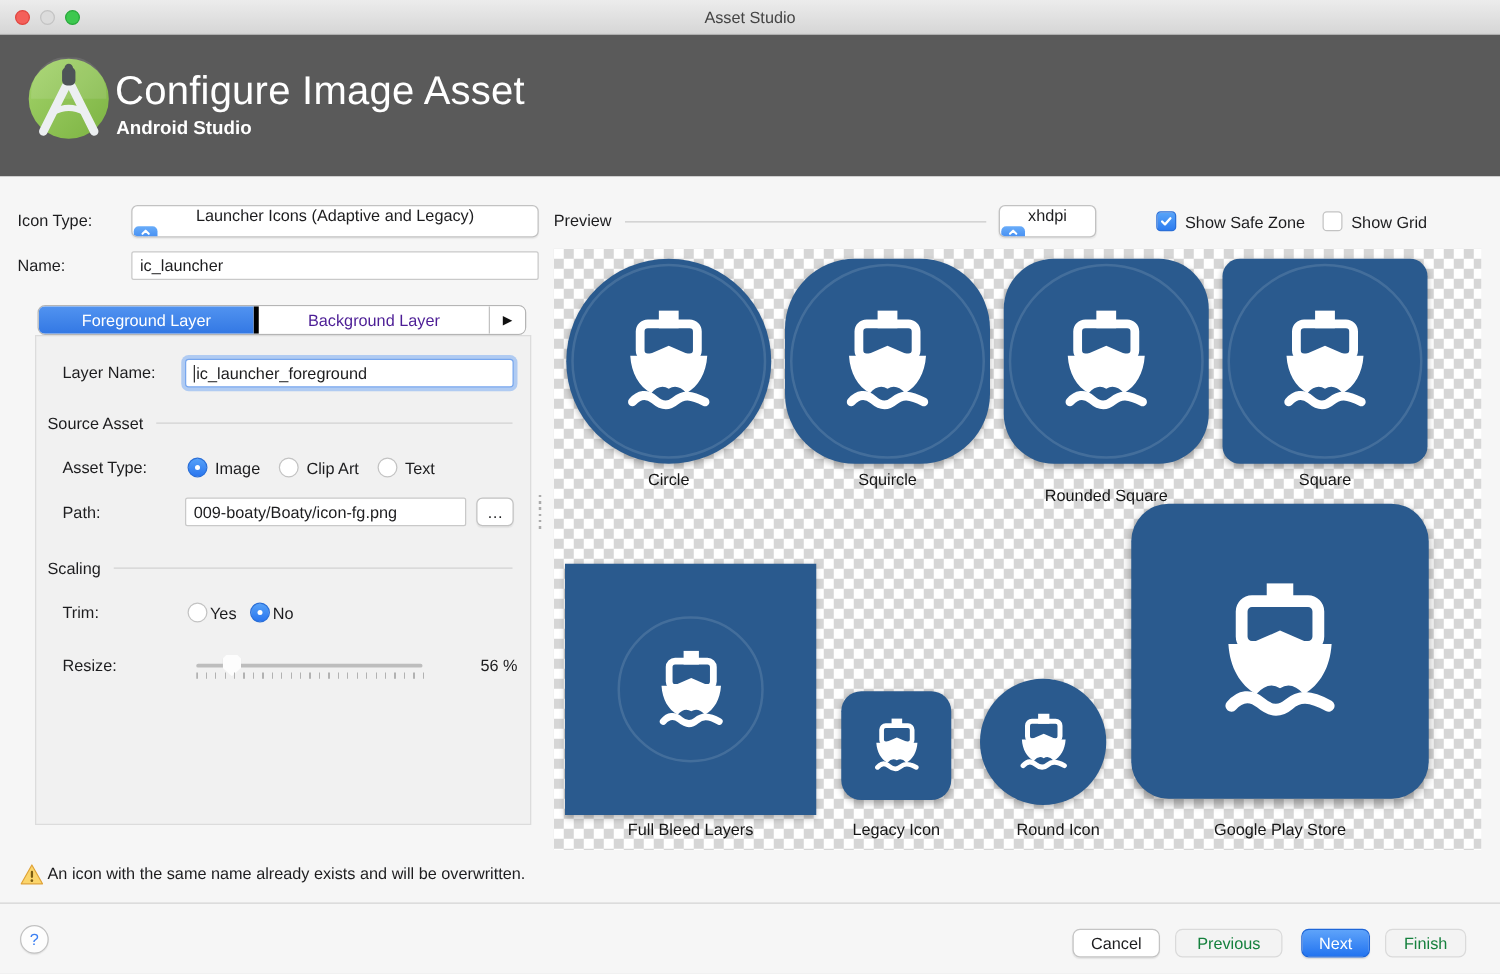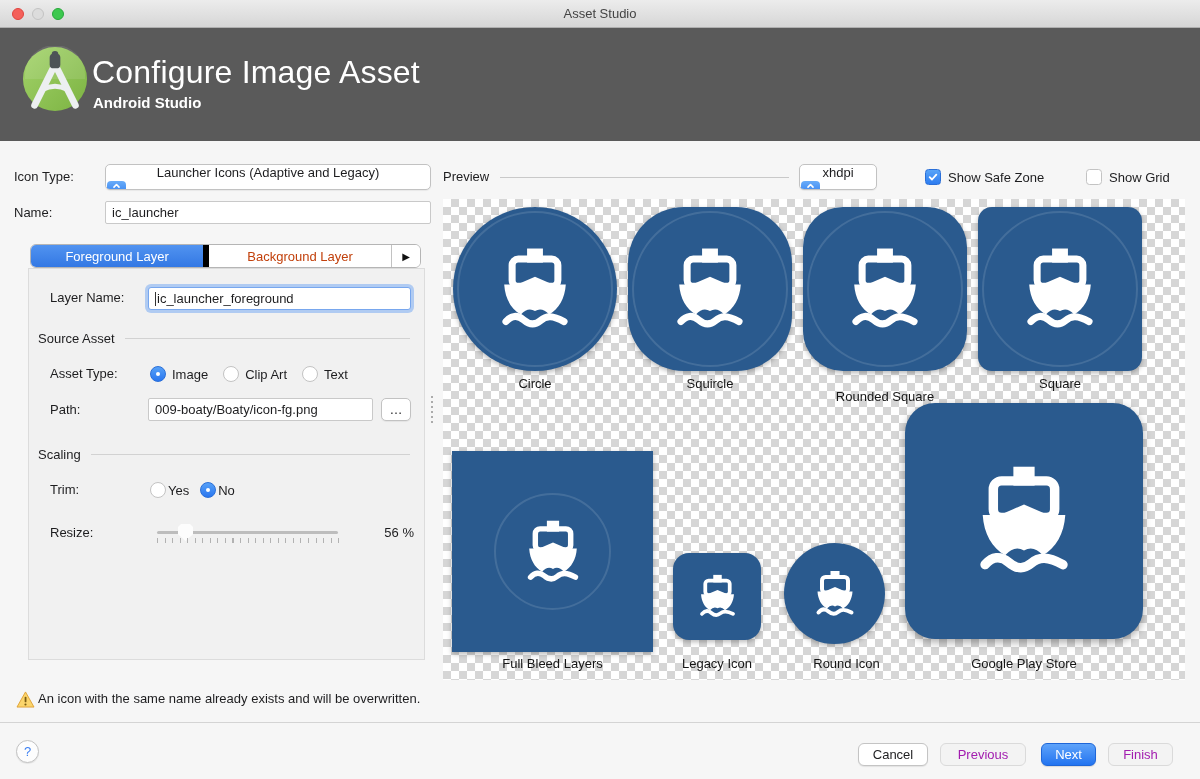--- a/index.html
+++ b/index.html
@@ -37,21 +37,21 @@
   .combo-text{flex:1;padding:0 8px;white-space:nowrap;}
   .stepper{width:19px;align-self:stretch;background:linear-gradient(#69acf9,#2e7cef);
            border-radius:4px;display:flex;align-items:center;justify-content:center;margin:1px;}
   .stepper svg{width:9px;height:15px;stroke:#fff;fill:none;stroke-width:1.8;stroke-linecap:round;stroke-linejoin:round;}
 
   
   .tabs{left:30px;top:244px;width:391px;height:24px;display:flex;border:1px solid #b5b5b5;
         border-radius:6px;overflow:hidden;background:#fff;box-sizing:border-box;}
   .seg{display:flex;align-items:center;justify-content:center;box-sizing:border-box;height:100%;}
   .seg.sel{background:linear-gradient(#5193f0,#3378e4);color:#fff;}
-  .seg.plain{background:#fff;color:#c2410c;border-left:6px solid #000000;}
+  .seg.plain{background:#fff;color:#4c1d95;border-left:4px solid #000000;}
   .seg.arrow{width:29px;border-left:1px solid #c2c2c2;background:#fff;font-size:10px;color:#111;}
 
   .panel{left:28px;top:268px;width:397px;height:392px;background:#f1f1f1;
          border:1px solid #dcdcdc;box-sizing:border-box;}
   .section{display:flex;align-items:center;gap:10px;color:#1d1d1f;}
   .section .rule{flex:1;height:1px;background:#d2d2d2;}
 
   .radio{width:16px;height:16px;border-radius:50%;background:#fff;border:1px solid #c3c3c3;
          box-sizing:border-box;display:inline-block;position:relative;flex:none;}
   .radio.sel{background:linear-gradient(#56a1f8,#2a76ef);border:1px solid #2a6fd8;}
@@ -97,21 +97,21 @@
   .warn-text{left:38px;top:689px;height:20px;line-height:20px;}
   .divider{left:0;top:722px;width:1200px;height:1px;background:#d4d4d4;}
   .help-btn{left:16px;top:740px;width:23px;height:23px;border-radius:50%;background:#fdfdfd;
             border:1px solid #c2c2c2;box-sizing:border-box;color:#3b7ff2;font-size:13px;
             display:flex;align-items:center;justify-content:center;
             box-shadow:0 1px 1px rgba(0,0,0,.08);}
   .btn{height:23px;border-radius:6px;box-sizing:border-box;display:flex;align-items:center;
        justify-content:center;font-size:13px;top:743px;}
   .btn.normal{background:#fff;border:1px solid #c4c4c4;color:#1d1d1f;
        box-shadow:0 1px 1px rgba(0,0,0,.08);}
-  .btn.disabled{background:#f3f3f3;border:1px solid #dadada;color:#a21caf;}
+  .btn.disabled{background:#f3f3f3;border:1px solid #dadada;color:#15803d;}
   .btn.primary{background:linear-gradient(#5ea3fa,#2374f0);border:1px solid #1e66d8;color:#fff;
        box-shadow:0 1px 1px rgba(0,0,0,.12);}
 </style>
 </head>
 <body>
 
 <svg width="0" height="0" style="position:absolute">
   <defs>
     <g id="boat-sym" fill="#fff">
       <rect x="41" y="4" width="18" height="16"></rect>
@@ -238,21 +238,21 @@
     </span>
   </div>
   <div class="abs crow" style="left:925px;top:166px;height:22px;">
     <span class="checkbox checked">
       <svg viewBox="0 0 12 12">
           <path d="M2 6.2 L4.8 9 L10 3.2"></path>
         </svg>
     </span>
     <span>Show Safe Zone</span>
   </div>
-  <div class="abs crow" style="left:1086px;top:166px;height:22px;justify-content:center;">
+  <div class="abs crow" style="left:1058px;top:166px;height:22px;justify-content:center;">
     <span class="checkbox un"></span>
     <span>Show Grid</span>
   </div>
 
   <div class="abs canvas"></div>
 
   <div class="abs tile" style="left:453px;top:207px;width:164px;height:164px;border-radius:50%;">
     <div class="ring" style="inset:4px;"></div>
     <svg viewBox="0 0 100 100" style="width:88px;height:88px;">
         <use href="#boat-sym"></use>

